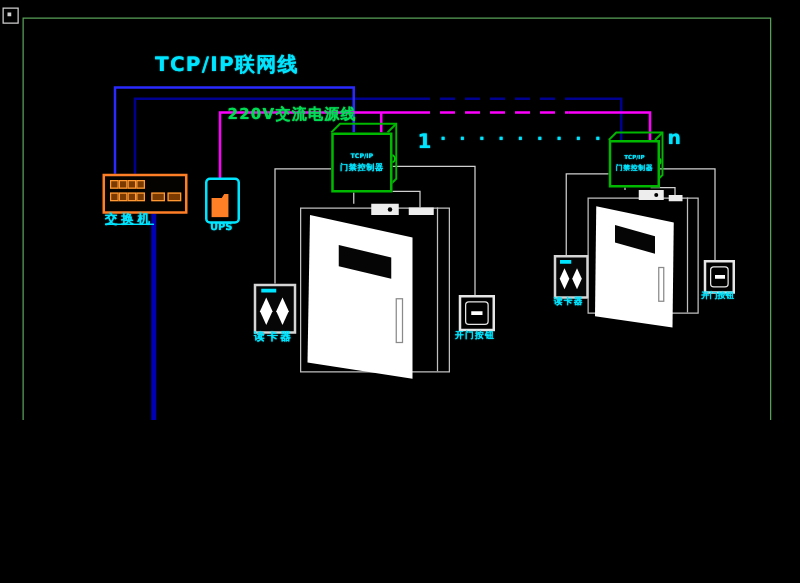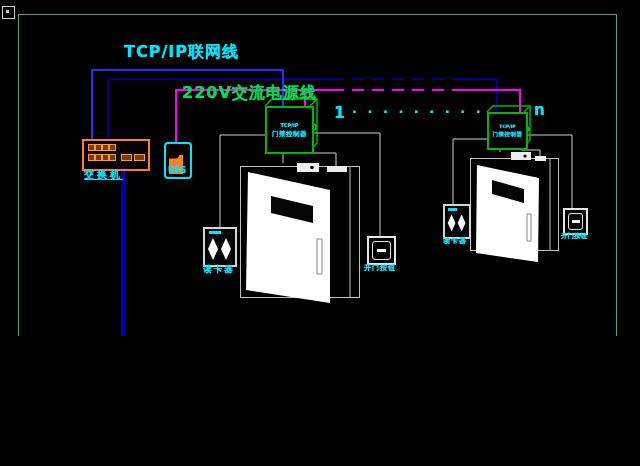--- a/index.html
+++ b/index.html
@@ -5,33 +5,33 @@
   html,body{margin:0;padding:0;background:#000;}
   .stage{position:relative;width:640px;height:336px;background:#000;overflow:hidden;
          font-family:"DejaVu Sans",sans-serif;}
   .stage svg.wires{position:absolute;left:0;top:0;z-index:1;}
   .abs{position:absolute;z-index:2;}
   .cyan{color:#00e5ff;text-shadow:0 0 1px #00e5ff;}
   .lbl{font-weight:bold;white-space:nowrap;}
 
   
   .t-net{left:124px;top:42px;font-size:16px;letter-spacing:1px;}
-  .t-pow{left:182px;top:83px;font-size:16px;letter-spacing:1px;color:#00dd55;text-shadow:0 0 1px #00dd55;}
+  .t-pow{left:182px;top:83px;font-size:12px;letter-spacing:1px;color:#00dd55;text-shadow:0 0 1px #00dd55;}
 
   
   .switch{left:82px;top:139px;width:64px;height:28px;border:2px solid #ff7f27;background:#050300;}
   .port{position:absolute;width:5px;height:5px;border:1px solid #ff9933;background:#7a3a00;}
   .portw{position:absolute;width:9px;height:5px;border:1px solid #ff9933;background:#7a3a00;}
   .sw-label{left:84px;top:168px;width:62px;font-size:10px;letter-spacing:3px;text-decoration:underline;}
 
   
   .ups{left:164px;top:142px;width:24px;height:33px;border:2px solid #00e5ff;border-radius:4px;background:#000;}
   .ups-core{position:absolute;left:3px;bottom:3px;width:14px;height:19px;background:#ff7f27;
             clip-path:polygon(0 18%,60% 18%,75% 0,100% 0,100% 100%,0 100%);}
-  .ups-label{left:163px;top:166px;width:28px;text-align:center;font-size:8px;}
+  .ups-label{left:163px;top:177px;width:28px;text-align:center;font-size:8px;}
 
   
   .ctrl{border:2px solid #00b800;background:#000;display:flex;flex-direction:column;
         align-items:center;justify-content:center;gap:2px;}
   .ctrl1{left:265px;top:106px;width:45px;height:44px;}
   .ctrln{left:487px;top:112px;width:37px;height:34px;}
   .ctrl .brand{font-size:5px;font-weight:bold;}
   .ctrl .name{font-size:6.5px;font-weight:bold;letter-spacing:0.5px;}
   .ctrln .brand{font-size:4.5px;}
   .ctrln .name{font-size:5.5px;}

